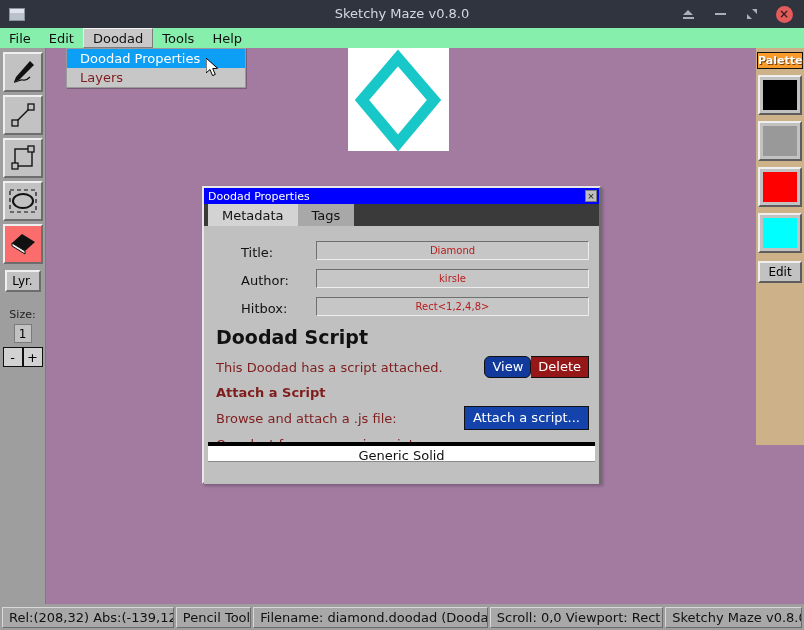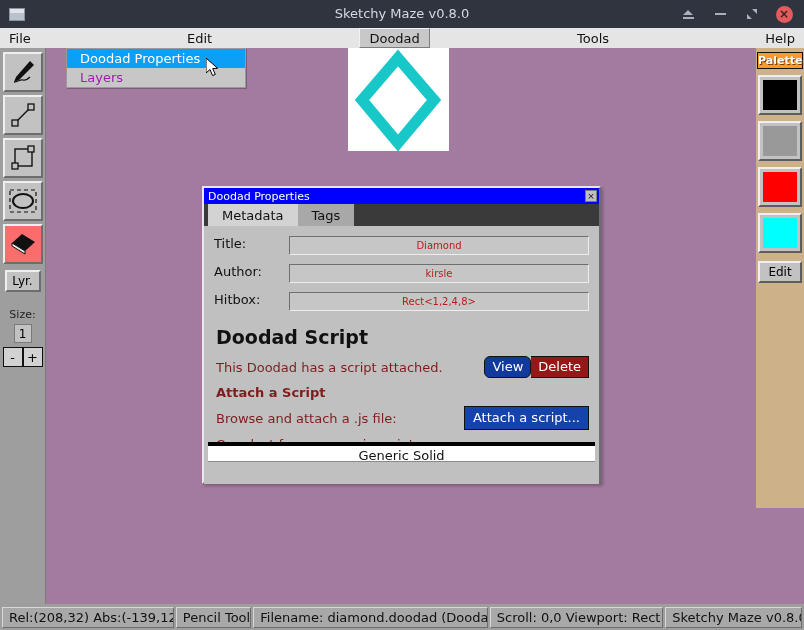--- a/index.html
+++ b/index.html
@@ -37,33 +37,33 @@
   .ico-max:before{content:"";position:absolute;right:0;top:0;width:0;height:0;
     border-top:5px solid #a9b0bb;border-left:5px solid transparent;}
   .ico-max:after{content:"";position:absolute;left:0;bottom:0;width:0;height:0;
     border-bottom:5px solid #a9b0bb;border-right:5px solid transparent;}
   .ico-close { width: 17px; height: 17px; border-radius: 50%; background: #e45b5b;
     color: #3b2020; font-size: 12px; line-height: 17px; text-align: center; font-weight: bold; }
 
   
   #menubar {
     position: absolute; left: 0; top: 28px; width: 804px; height: 20px;
-    background: #e5e5e5; display: flex; align-items: stretch;
-    font-size: 13px; color: #111; justify-content: space-between;
+    background: #86efac; display: flex; align-items: stretch;
+    font-size: 13px; color: #111;
   }
   .menu-item { padding: 1px 9px 0 9px; display: flex; align-items: center; cursor: default; }
   .menu-item.active { background: #c8c8c8; border: 1px solid #f2f2f2; border-right-color:#7d7d7d; border-bottom-color:#7d7d7d;}
 
   
   #dropdown {
     position: absolute; left: 66px; top: 48px; width: 180px;
     background: #c7c7c7; border: 1px solid #9a9a9a; z-index: 40;
     box-shadow: 1px 1px 0 rgba(0,0,0,0.25);
   }
-  .dd-item { height: 19px; line-height: 19px; padding-left: 13px; font-size: 13px; color: #a21caf; cursor: default; }
+  .dd-item { height: 19px; line-height: 19px; padding-left: 13px; font-size: 13px; color: #7f1d1d; cursor: default; }
   .dd-item.sel { background: #0d9ef5; color: #fff; }
 
   #cursor { position: absolute; left: 206px; top: 58px; width: 13px; height: 19px; z-index: 60; pointer-events: none; }
 
   
   #toolbar {
     position: absolute; left: 0; top: 48px; width: 46px; height: 556px;
     background: #9e9e9e; border-right: 1px solid #7c7c7c;
   }
   .tool {
@@ -91,21 +91,21 @@
 
   
   #canvas-area { position: absolute; left: 47px; top: 48px; right: 57px; bottom: 26px; background: #a37ba0; }
   #doodad-canvas {
     position: absolute; left: 301px; top: 0px; width: 101px; height: 103px;
     background: #ffffff;
   }
 
   
   #palette {
-    position: absolute; right: 0; top: 48px; width: 57px; height: 460px;
+    position: absolute; right: 0; top: 48px; width: 57px; height: 397px;
     background: #a37ba0;
   }
   #palette-inner { position: absolute; left: 9px; top: 0; width: 48px; bottom: 0; background: #cdb189; }
   .pal-head {
     width: 46px; margin: 4px auto 0 auto; height: 17px; background: #f99b2b; border: 1px solid #111;
     color: #fff; font-size: 11px; font-weight: bold; text-align: center; line-height: 15px;
     text-shadow: 1px 1px 0 #7a3c00; cursor: default;
   }
   .swatch-wrap {
     width: 44px; height: 40px; margin: 6px auto 0 auto;
@@ -136,21 +136,21 @@
   }
   #dlg-tabs { height: 22px; background: #3a3a3a; display: flex; align-items: flex-end; padding-left: 4px; }
   .tab {
     height: 22px; padding: 0 14px; font-size: 13px; color: #111;
     display: flex; align-items: center; cursor: default;
   }
   .tab.active { background: #d3d3d3; }
   .tab.inactive { background: #a8a8a8; }
   #dlg-body { position: relative; height: 258px; background: #c0c0c0; padding: 10px 10px 0 10px; }
 
-  .form-row { display: flex; align-items: flex-start; height: 24px; margin-bottom: 4px; }
+  .form-row { display: flex; align-items: flex-end; height: 24px; margin-bottom: 4px; margin-left: 27px; }
   .form-label { width: 75px; font-size: 13px; color: #111; }
   .form-input {
     flex: 1; height: 19px; background: #c6c6c6;
     border: 1px solid; border-color: #6f6f6f #ededed #ededed #6f6f6f;
     font-size: 10px; text-align: center; line-height: 17px; color: #b91c1c; cursor: text;
   }
 
   .section-title { font-size: 19px; font-weight: bold; color: #111; margin: 10px 0 8px 2px; }
   .line-row { display: flex; align-items: center; margin: 0 0 4px 2px; min-height: 20px; }
   .line-text { font-size: 13px; color: #7f1d1d; }

